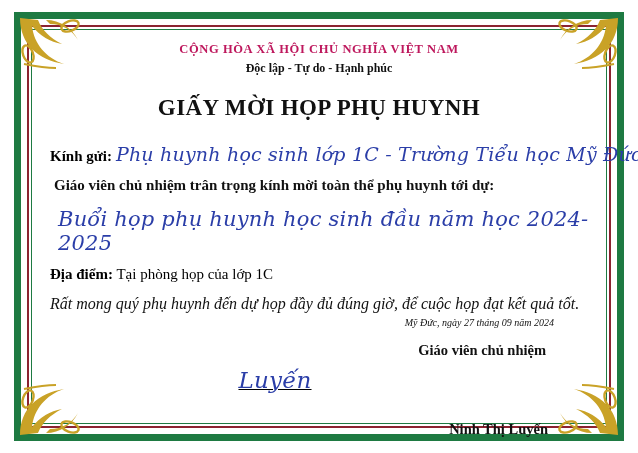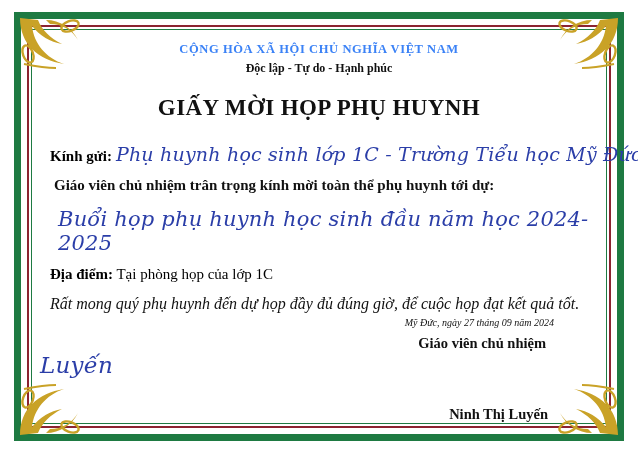--- a/index.html
+++ b/index.html
@@ -80,21 +80,21 @@
     top: 36px;
     bottom: 36px;
   }
 
   .natl-line1 {
     text-align: center;
     font-family: "Liberation Serif", serif;
     font-weight: bold;
     font-size: 12.5px;
     letter-spacing: 0.6px;
-    color: #3b82f6;
+    color: #be185d;
     margin-top: 6px;
   }
   .natl-line2 {
     text-align: center;
     font-family: "Liberation Serif", serif;
     font-weight: bold;
     font-size: 12px;
     color: #111111;
     margin-top: 4px;
   }
@@ -169,32 +169,33 @@
   .line-date {
     margin-top: 4px;
     text-align: right;
     padding-right: 44px;
     font-style: italic;
     font-size: 10px;
     color: #111111;
   }
 
   .line-role {
-    margin-top: 7px;
+    margin-top: 14px;
     text-align: right;
     padding-right: 52px;
     font-weight: bold;
     font-size: 14.5px;
     color: #111111;
   }
 
   .line-signature {
-    margin-top: 0;
-    text-align: left;
+    margin-top: 8px;
+    text-align: center;
     padding-right: 88px;
+    text-decoration: underline;
   }
   .line-signature .hand {
     font-size: 23px;
     color: #2b3ea8;
   }
 
   .line-signer {
     margin-top: 28px;
     text-align: right;
     padding-right: 50px;

